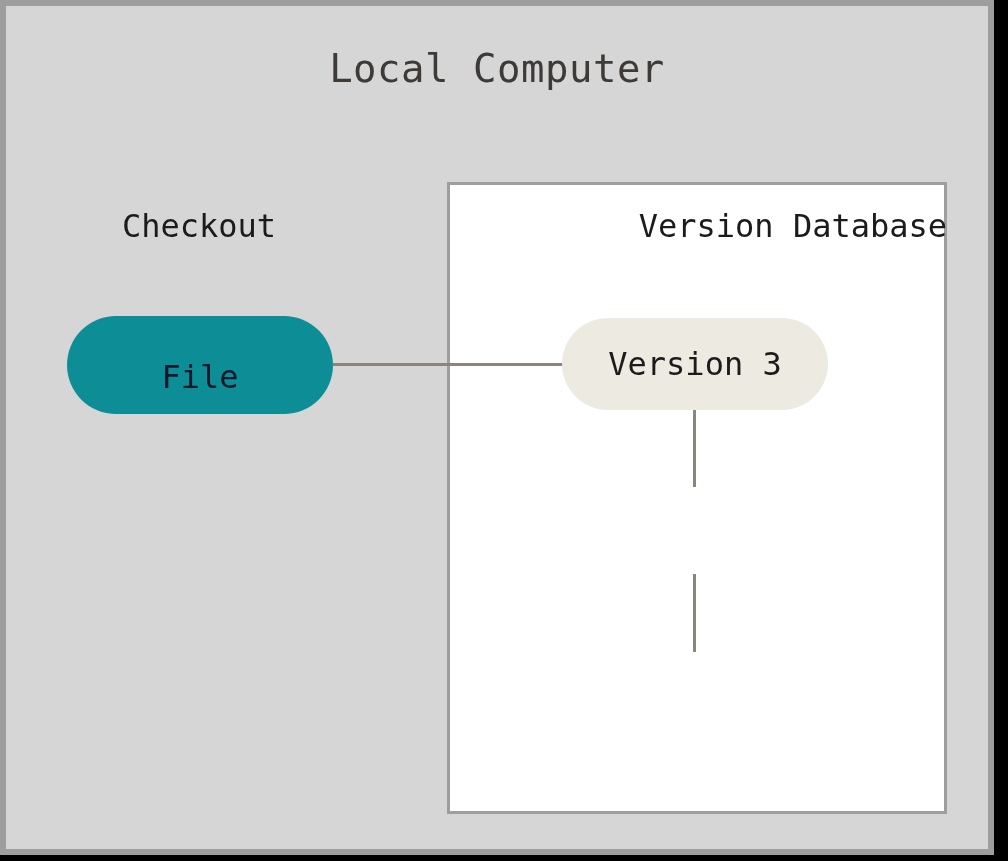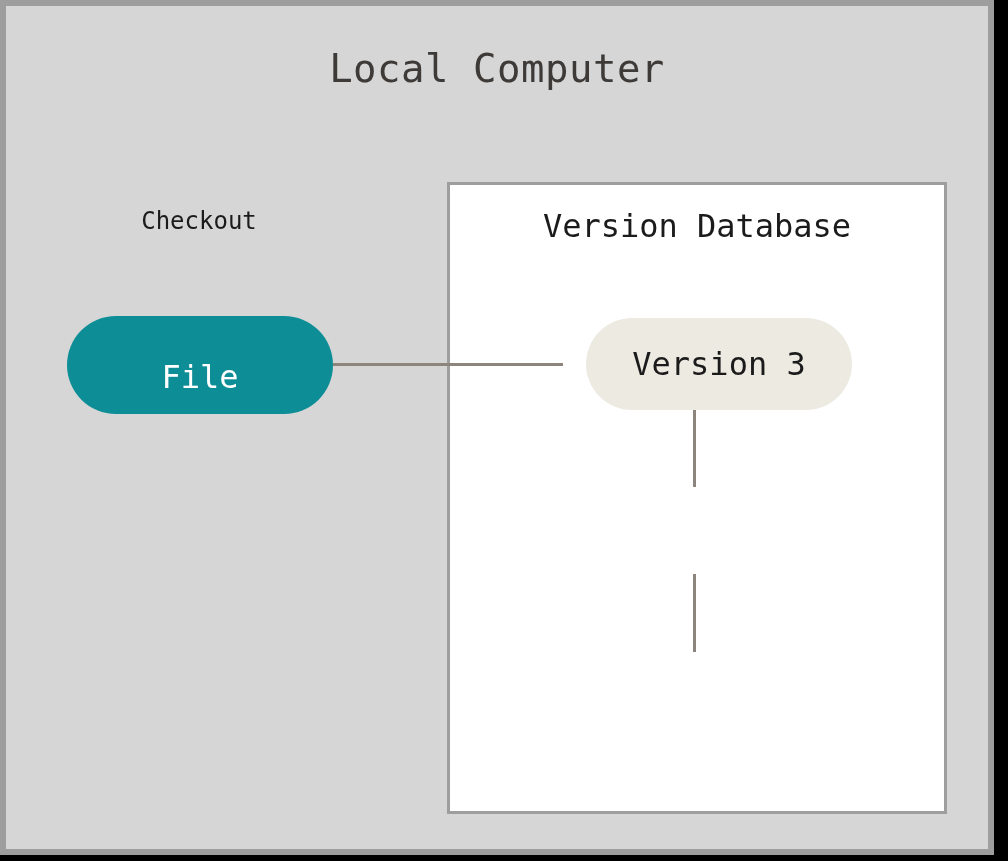--- a/index.html
+++ b/index.html
@@ -54,42 +54,42 @@
     white-space: pre;
   }
 
   
   .cluster-label-left {
     position: absolute;
     left: 62px;
     top: 201px;
     width: 262px;
     text-align: center;
-    font-size: 24px;
+    font-size: 32px;
     color: #1b1b1b;
     white-space: pre;
   }
 
   
   #version-db-box {
     position: absolute;
     left: 441px;
     top: 176px;
     width: 500px;
     height: 632px;
     box-sizing: border-box;
     border: 3px solid #9e9e9e;
     background: #ffffff;
   }
   .cluster-label-right {
     position: absolute;
     left: 441px;
     top: 201px;
     width: 500px;
-    text-align: center;
+    text-align: right;
     font-size: 32px;
     color: #1b1b1b;
     white-space: pre;
   }
 
   
   .edge {
     position: absolute;
     background: #8b857e;
   }
@@ -131,26 +131,26 @@
 
   #node-file {
     left: 61px;
     top: 310px;
     width: 266px;
     height: 98px;
     border-radius: 49px;
     background: #0d8e96;
   }
   #node-file .node-label {
-    color: #ffffff;
+    color: #0f172a;
     margin-top: 23px;
   }
 
   .node-version {
-    left: 580px;
+    left: 556px;
     width: 266px;
     height: 92px;
     border-radius: 46px;
     background: #eceae1;
   }
   .node-version .node-label {
     color: #1b1b1b;
   }
   #node-version-3 { top: 312px; }
   #node-version-2 { top: 478px; }

